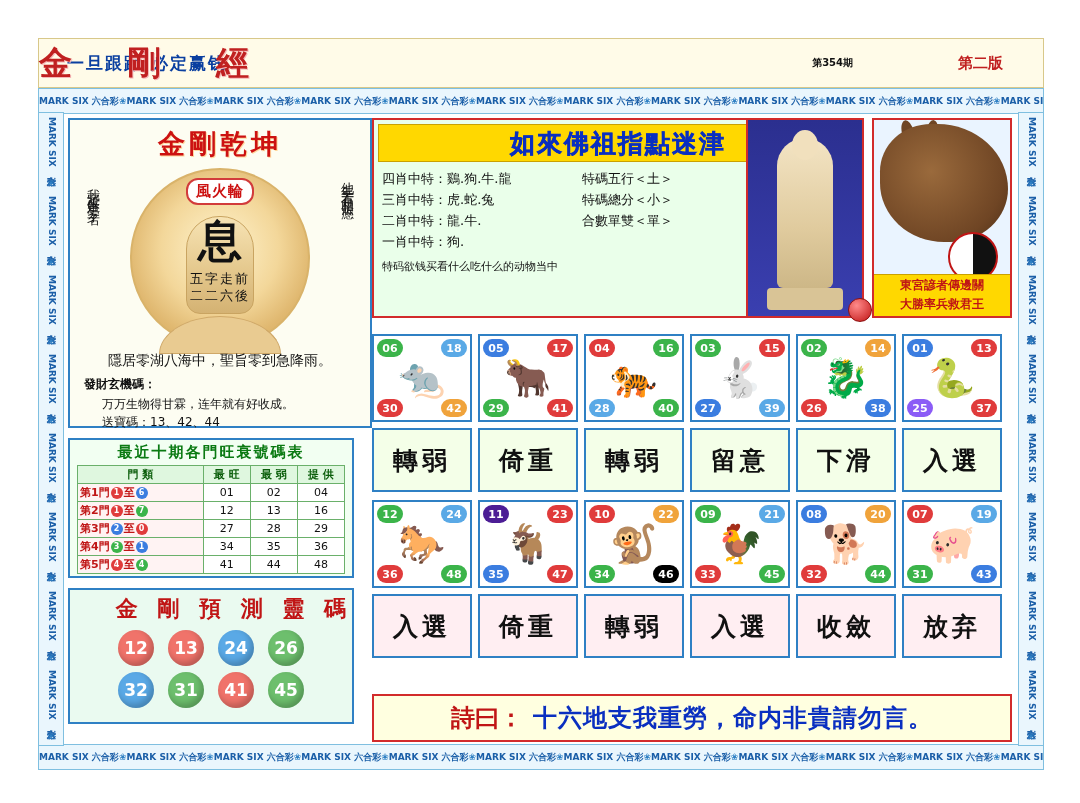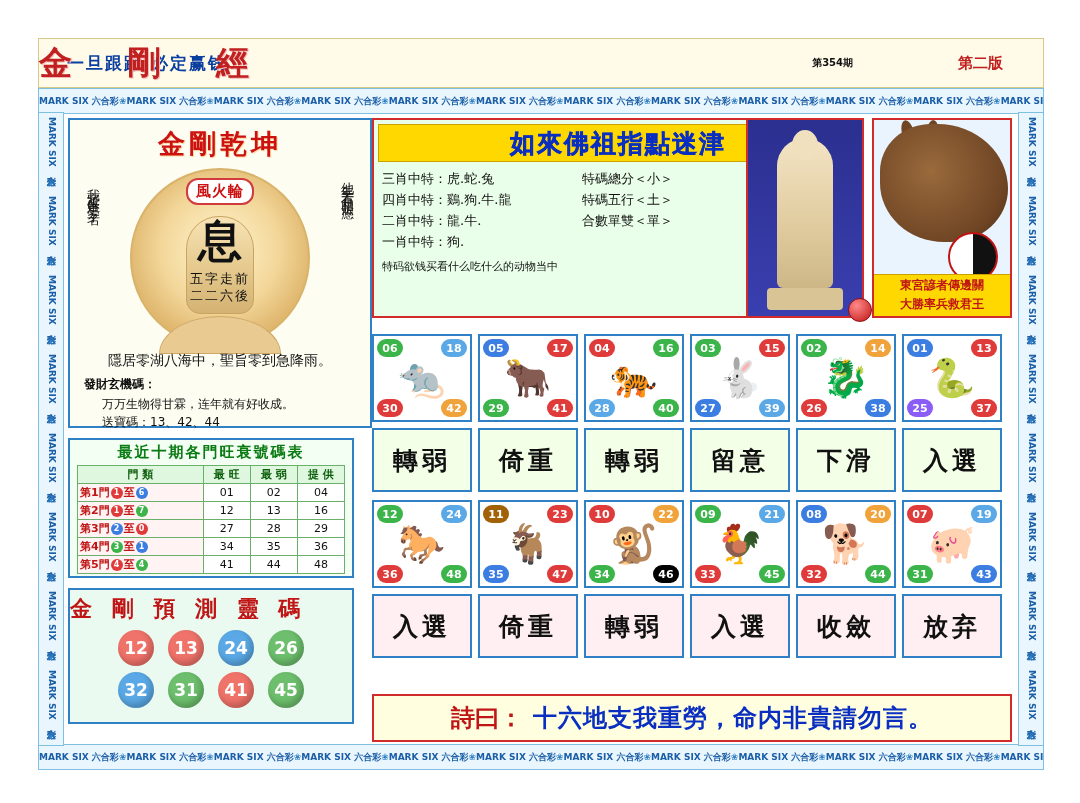--- a/index.html
+++ b/index.html
@@ -132,21 +132,21 @@
     display:inline-block;width:12px;height:12px;line-height:12px;border-radius:50%;
     color:#fff;font-size:8px;text-align:center;vertical-align:middle;margin:0 1px;
   }
 
   
   .panel-lucky{
     position:relative;margin-top:10px;width:286px;height:136px;
     background:#eafaf0;border:2px solid #2f80c4;box-sizing:border-box;
   }
   .pl-title{
-    text-align:left;font-size:22px;font-weight:bold;color:#c01515;
+    text-align:right;font-size:22px;font-weight:bold;color:#c01515;
     letter-spacing:6px;margin-top:4px;font-family:"DejaVu Serif",serif;
   }
   .balls{display:flex;justify-content:center;gap:14px;margin-top:6px;}
   .ball{
     width:36px;height:36px;border-radius:50%;color:#fff;font-size:17px;font-weight:bold;
     display:flex;align-items:center;justify-content:center;
     box-shadow:inset -3px -4px 6px rgba(0,0,0,.22);
   }
 
   
@@ -438,26 +438,26 @@
     </div>
   </div>
 
   <div class="buddha-banner">
     <div class="bb-head">
       <span>如來佛祖指點迷津</span>
       <span class="bb-fruit">🍊</span>
     </div>
     <div class="bb-body" id="bb-body">
         <div class="bb-row">
+          <div class="bb-l">四肖中特：鷄.狗.牛.龍</div>
+          <div class="bb-m">特碼五行＜土＞</div>
+        </div>
+        <div class="bb-row">
           <div class="bb-l">三肖中特：虎.蛇.兔</div>
           <div class="bb-m">特碼總分＜小＞</div>
-        </div>
-        <div class="bb-row">
-          <div class="bb-l">四肖中特：鷄.狗.牛.龍</div>
-          <div class="bb-m">特碼五行＜土＞</div>
         </div>
         <div class="bb-row">
           <div class="bb-l">二肖中特：龍.牛.</div>
           <div class="bb-m">合數單雙＜單＞</div>
         </div>
         <div class="bb-row">
           <div class="bb-l">一肖中特：狗.</div>
           <div class="bb-m"></div>
         </div>
         <div class="bb-note">特码欲钱买看什么吃什么的动物当中</div>
@@ -541,21 +541,21 @@
     </div>
   <div class="zgrid" style="top:500px" id="zbot">
       <div class="zcard">
         <div class="num tl" style="background:#3bb44a">12</div>
         <div class="num tr" style="background:#5aa9e6">24</div>
         <div class="num bl" style="background:#e03b3b">36</div>
         <div class="num br" style="background:#3bb44a">48</div>
         <div class="animal">🐎</div>
       </div>
       <div class="zcard">
-        <div class="num tl" style="background:#a16207">11</div>
+        <div class="num tl" style="background:#4c1d95">11</div>
         <div class="num tr" style="background:#e03b3b">23</div>
         <div class="num bl" style="background:#3b7de0">35</div>
         <div class="num br" style="background:#e03b3b">47</div>
         <div class="animal">🐐</div>
       </div>
       <div class="zcard">
         <div class="num tl" style="background:#e03b3b">10</div>
         <div class="num tr" style="background:#f0a33b">22</div>
         <div class="num bl" style="background:#3bb44a">34</div>
         <div class="num br" style="background:#000000">46</div>

